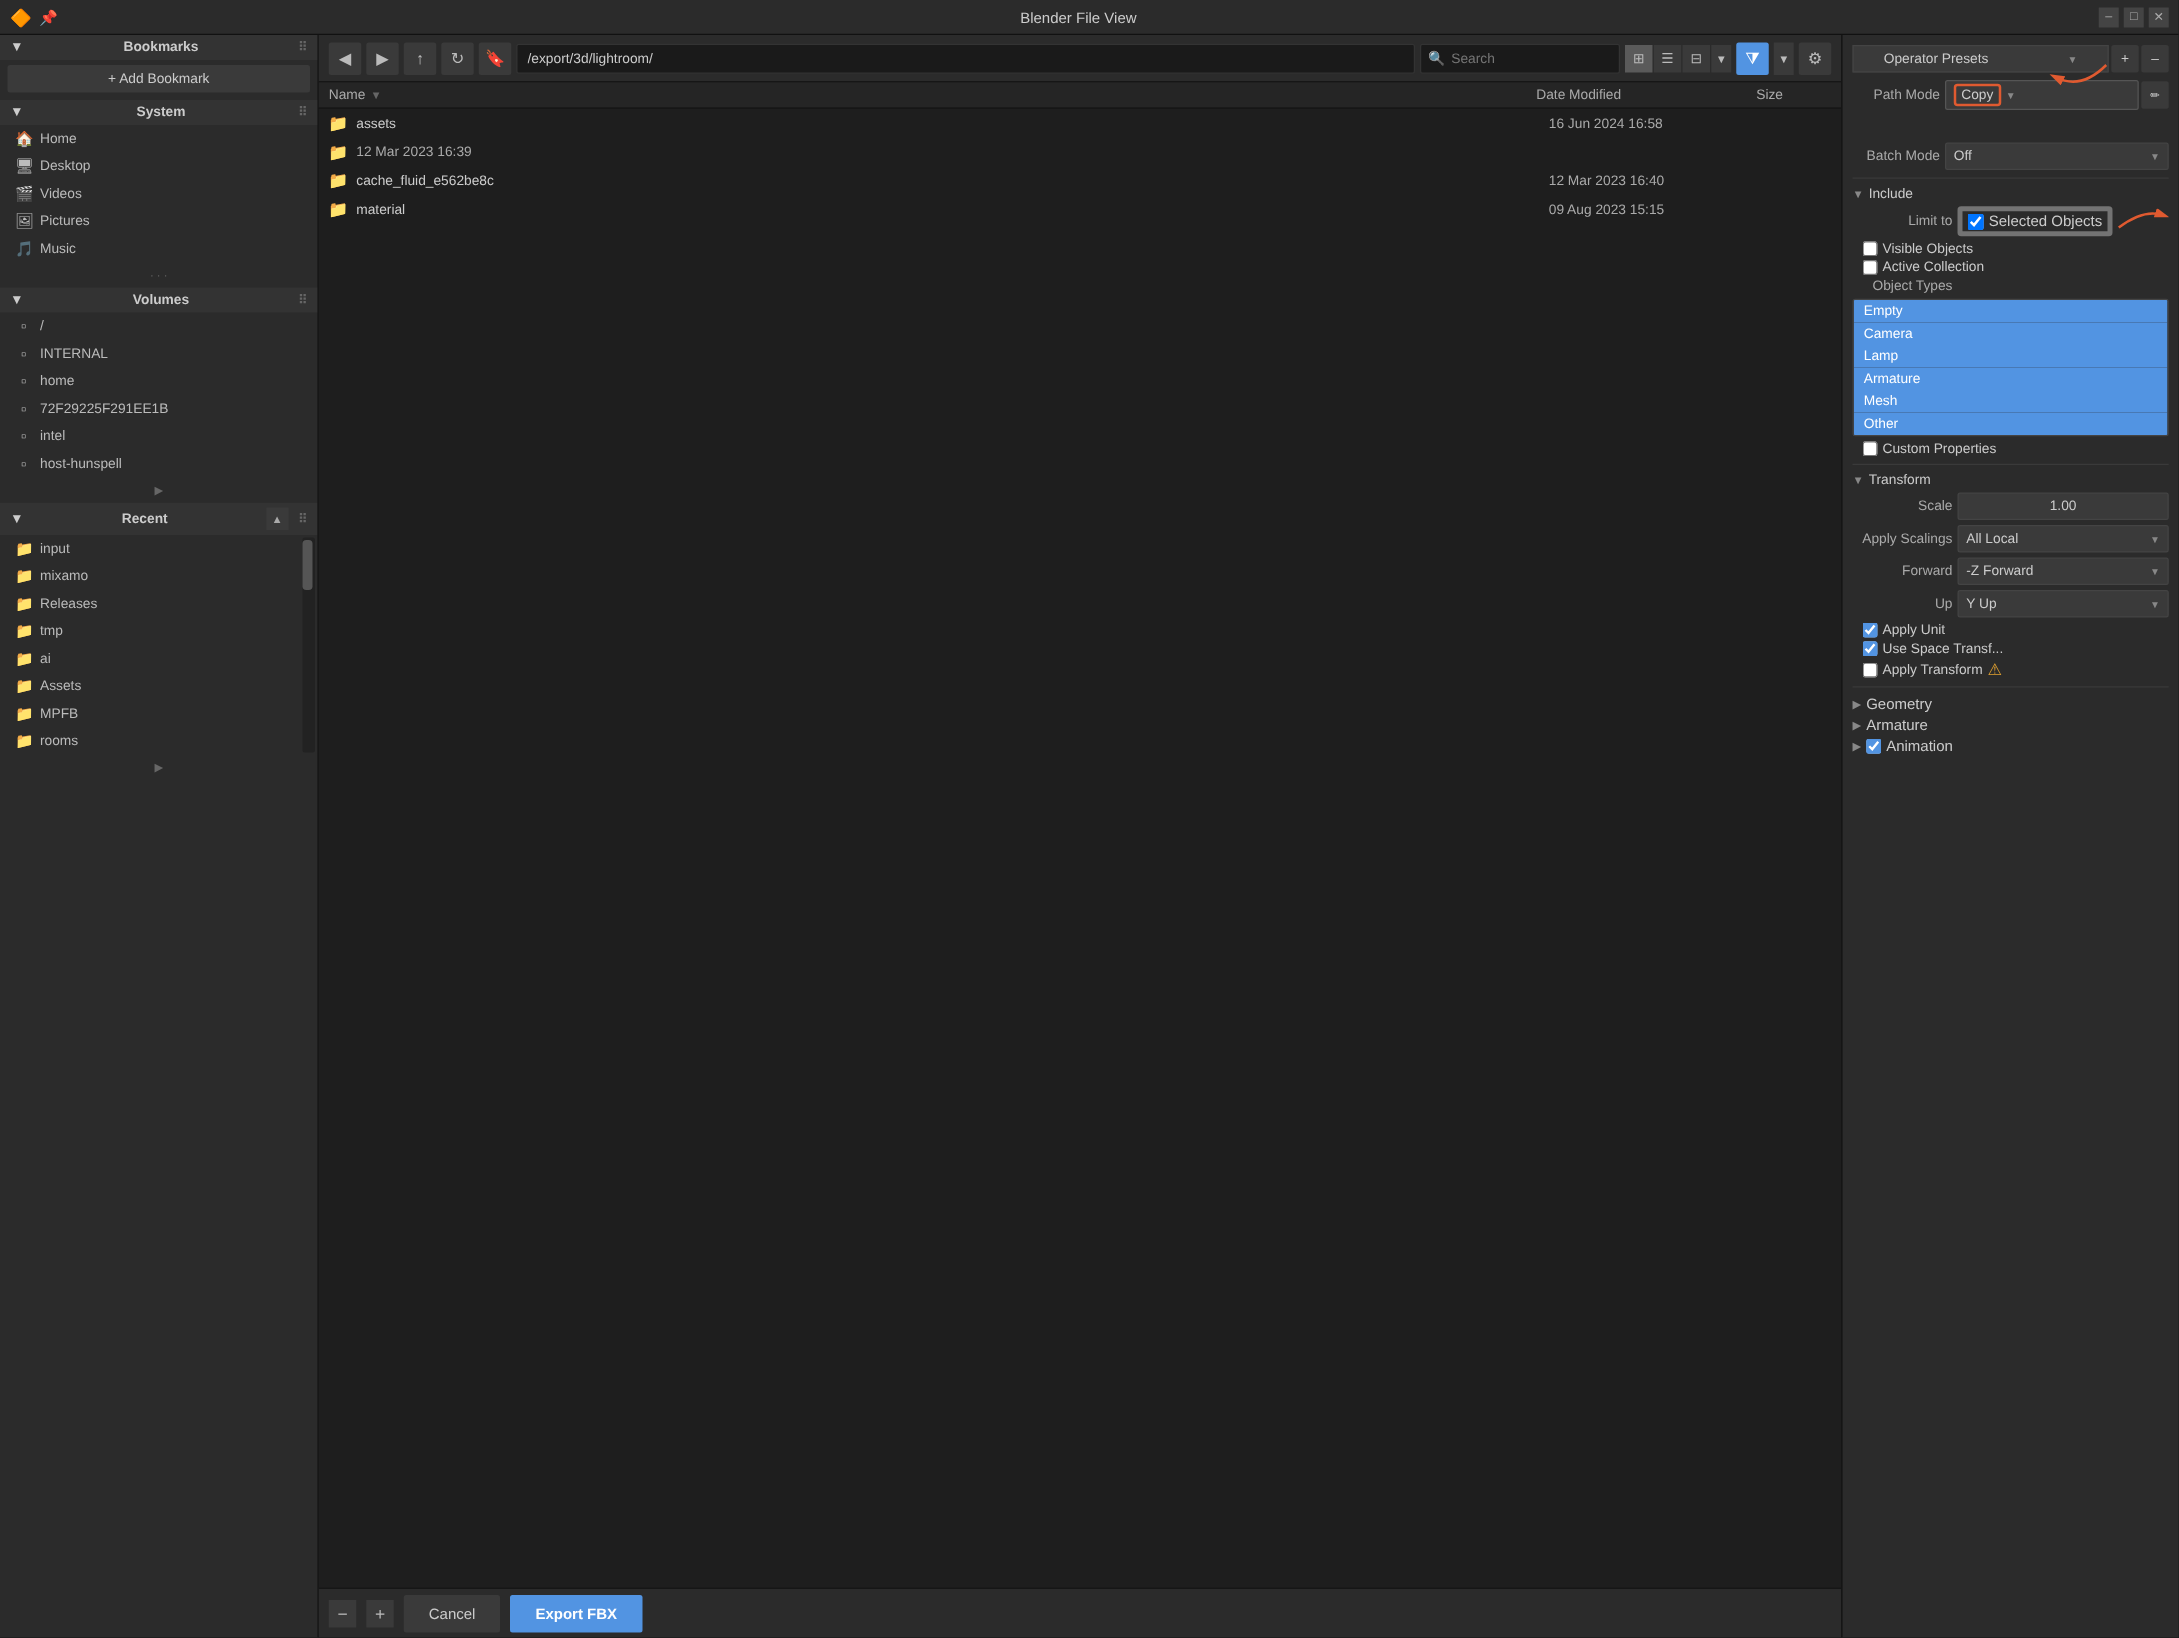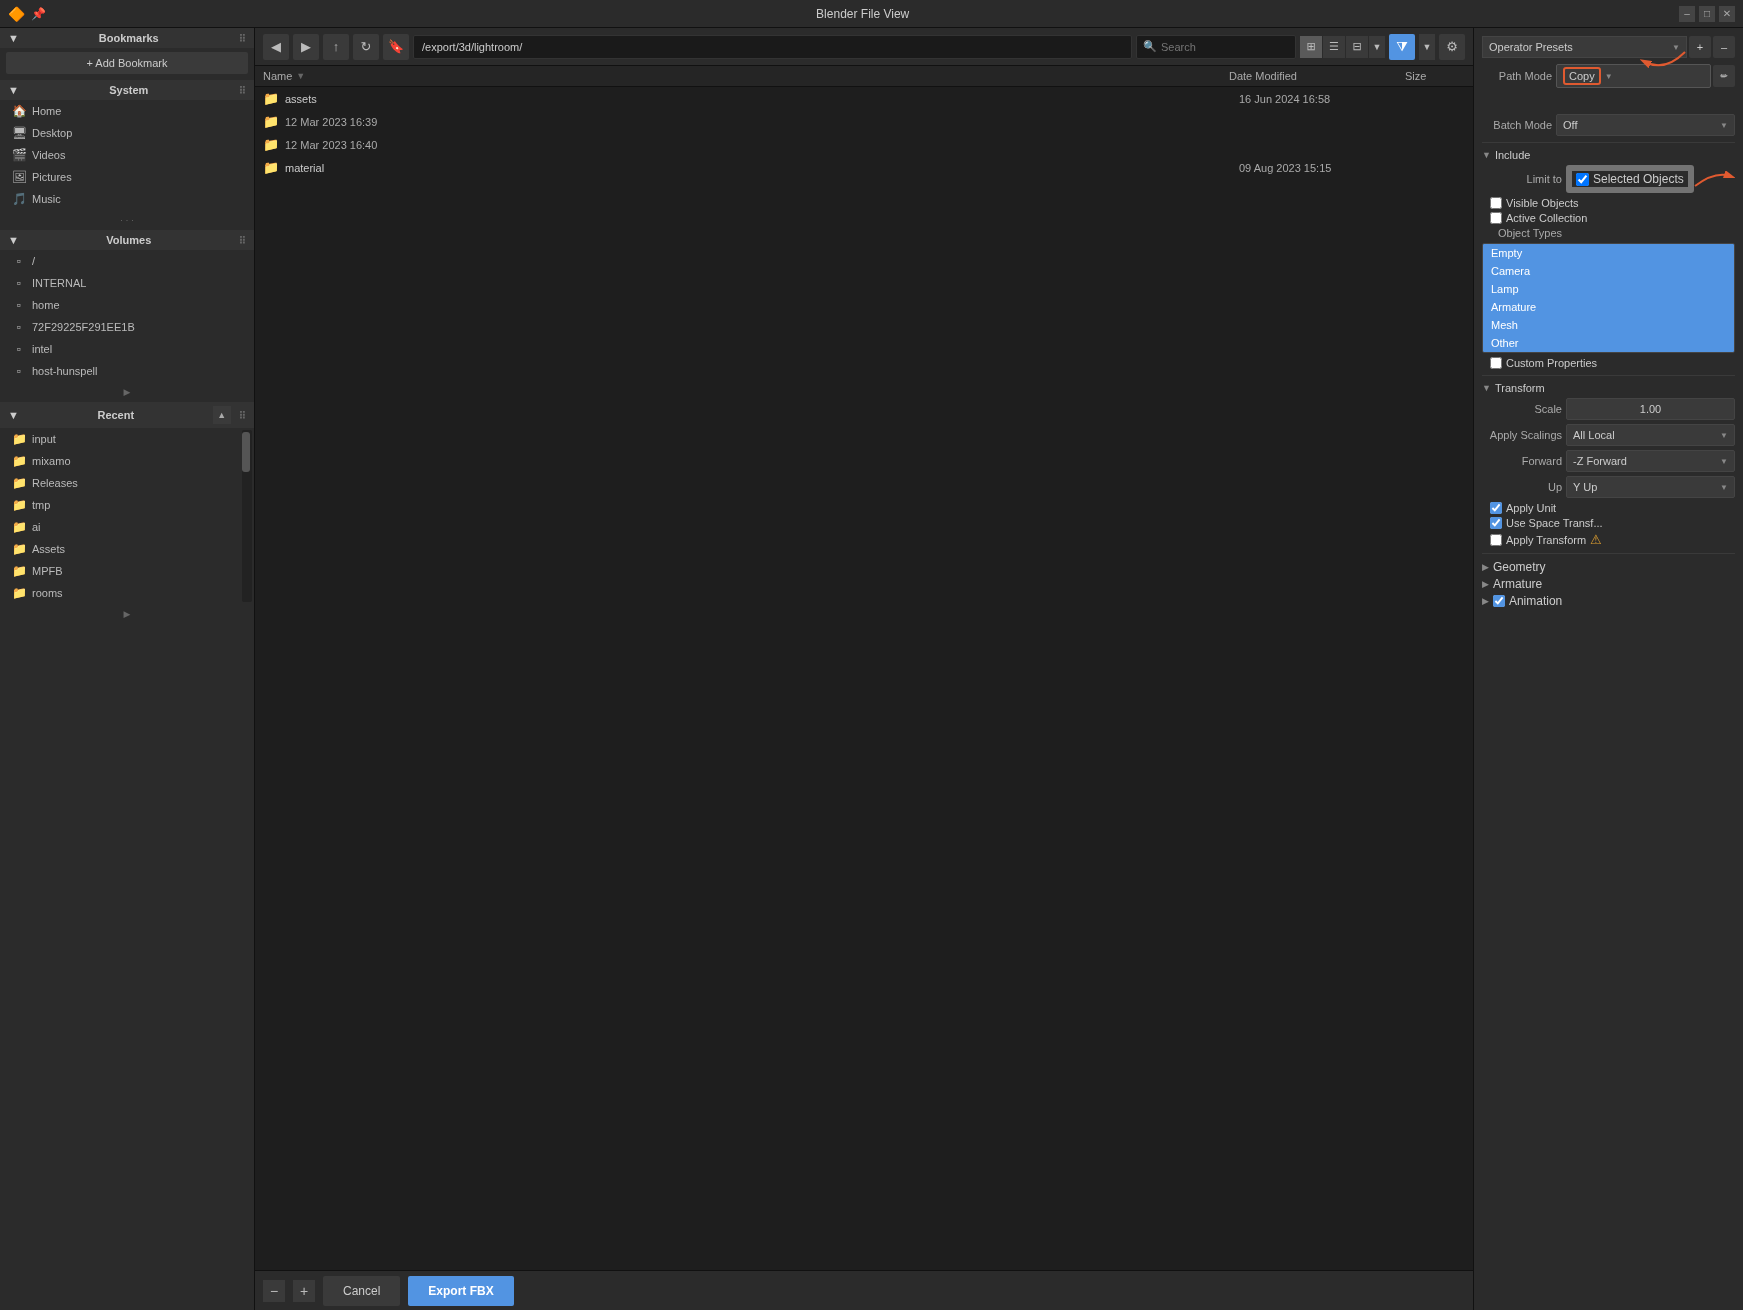--- a/index.html
+++ b/index.html
@@ -467,21 +467,21 @@
       display: flex;
       align-items: center;
       gap: 2px;
       margin-bottom: 6px;
     }
     .operator-presets-dropdown {
       flex: 1;
       background: #3a3a3a;
       border: 1px solid #444;
       color: #ccc;
-      padding: 3px 6px;
+      padding: 3px 24px;
       font-size: 11px;
       height: 22px;
       display: flex;
       align-items: center;
       justify-content: space-between;
       cursor: pointer;
     }
 
     .path-mode-row {
       display: flex;
@@ -755,20 +755,21 @@
         <span class="file-date">16 Jun 2024 16:58</span>
         <span class="file-size"></span>
       </div>
       <div class="file-row">
         <span class="folder-icon">📁</span>
         <span class="file-date">12 Mar 2023 16:39</span>
         <span class="file-size"></span>
       </div>
       <div class="file-row">
         <span class="folder-icon">📁</span>
+        <span class="file-name">cache_fluid_e562be8c</span>
         <span class="file-date">12 Mar 2023 16:40</span>
         <span class="file-size"></span>
       </div>
       <div class="file-row">
         <span class="folder-icon">📁</span>
         <span class="file-name">material</span>
         <span class="file-date">09 Aug 2023 15:15</span>
         <span class="file-size"></span>
       </div>
     </div>
@@ -825,21 +826,21 @@
 
     <div class="panel-divider"></div>
 
     <div class="panel-section-title">
       <span class="collapse-arrow">▼</span>
       <span>Include</span>
     </div>
 
     <div class="panel-row">
       <span class="panel-label">Limit to</span>
-      <div style="display:flex; align-items:center; gap:4px; border: 6px solid #737373; border-radius:3px; padding: 1px 4px;">
+      <div style="display:flex; align-items:center; gap:4px; border: 4px solid #737373; border-radius:3px; padding: 1px 4px;">
         <input type="checkbox" checked="" style="">
         <span>Selected Objects</span>
       </div>
     </div>
 
     <div style="position:relative; margin-bottom:2px;">
       <svg width="200" height="20" style="position:absolute; right:0; top:-26px; pointer-events:none;">
         <path d="M 160 15 Q 180 0 195 5" stroke="#e05a30" stroke-width="2" fill="none" marker-end="url(#arrowhead2)"></path>
         <defs>
           <marker id="arrowhead2" markerWidth="6" markerHeight="4" refX="3" refY="2" orient="auto">

